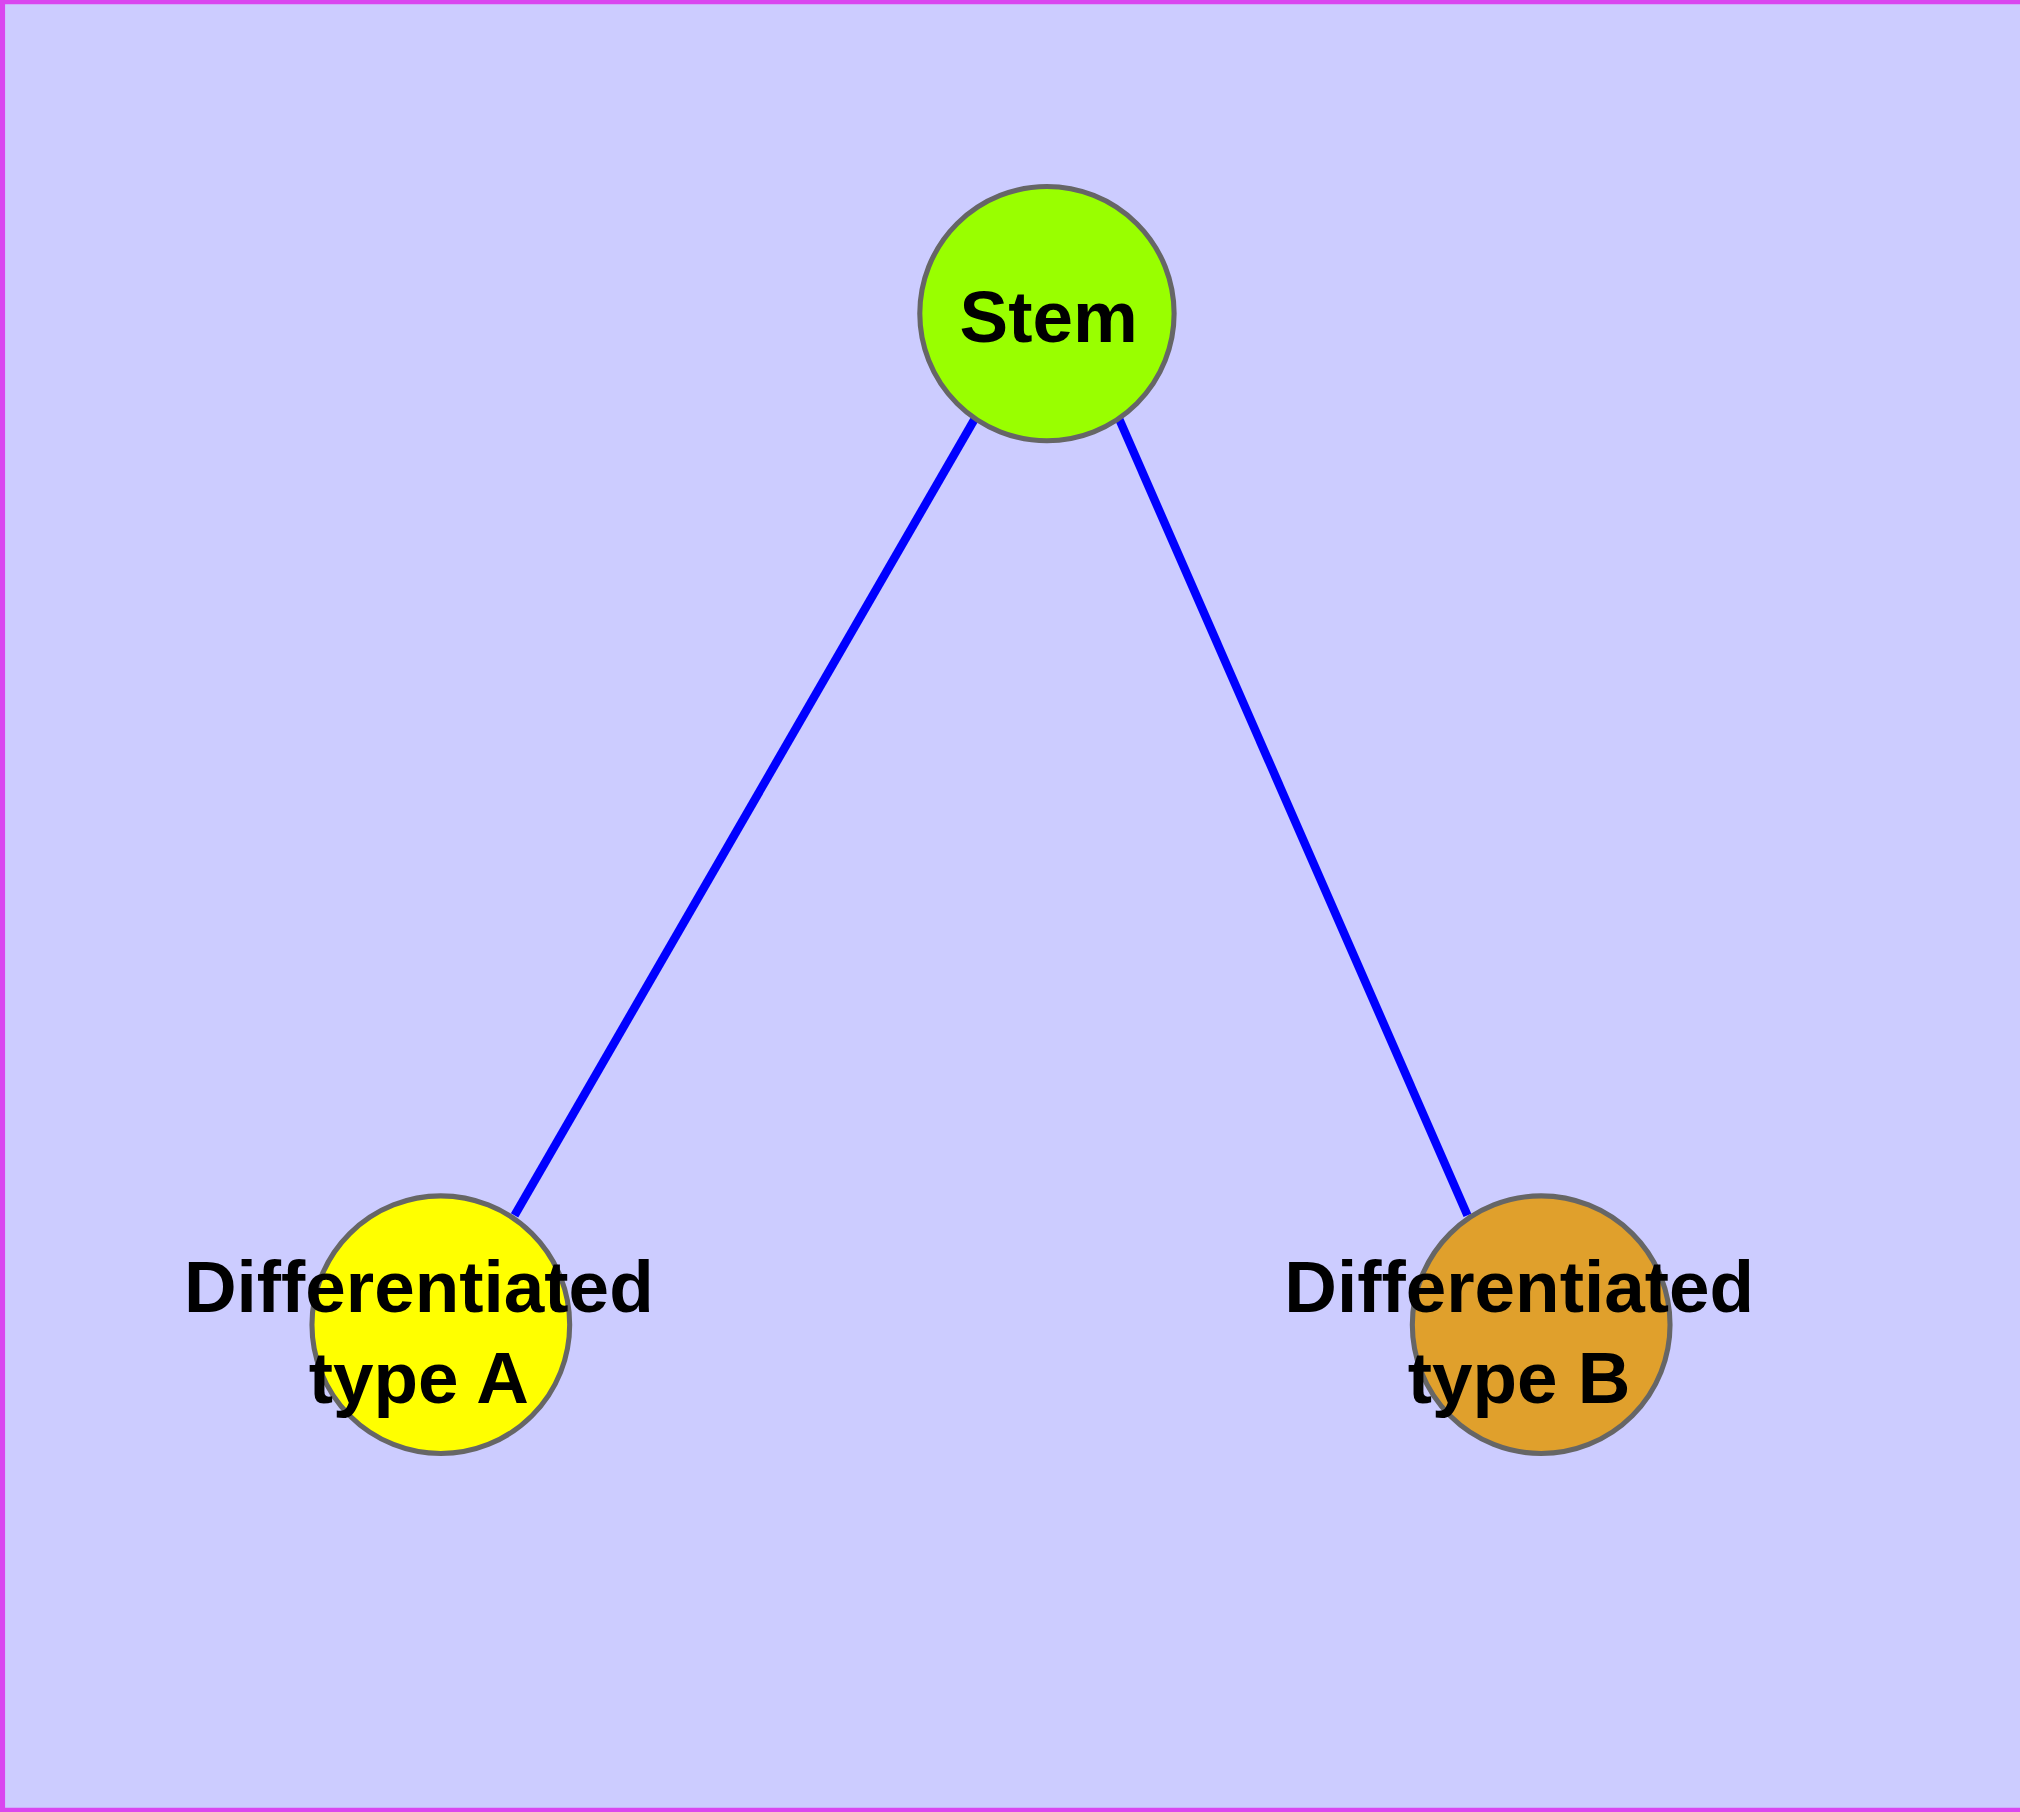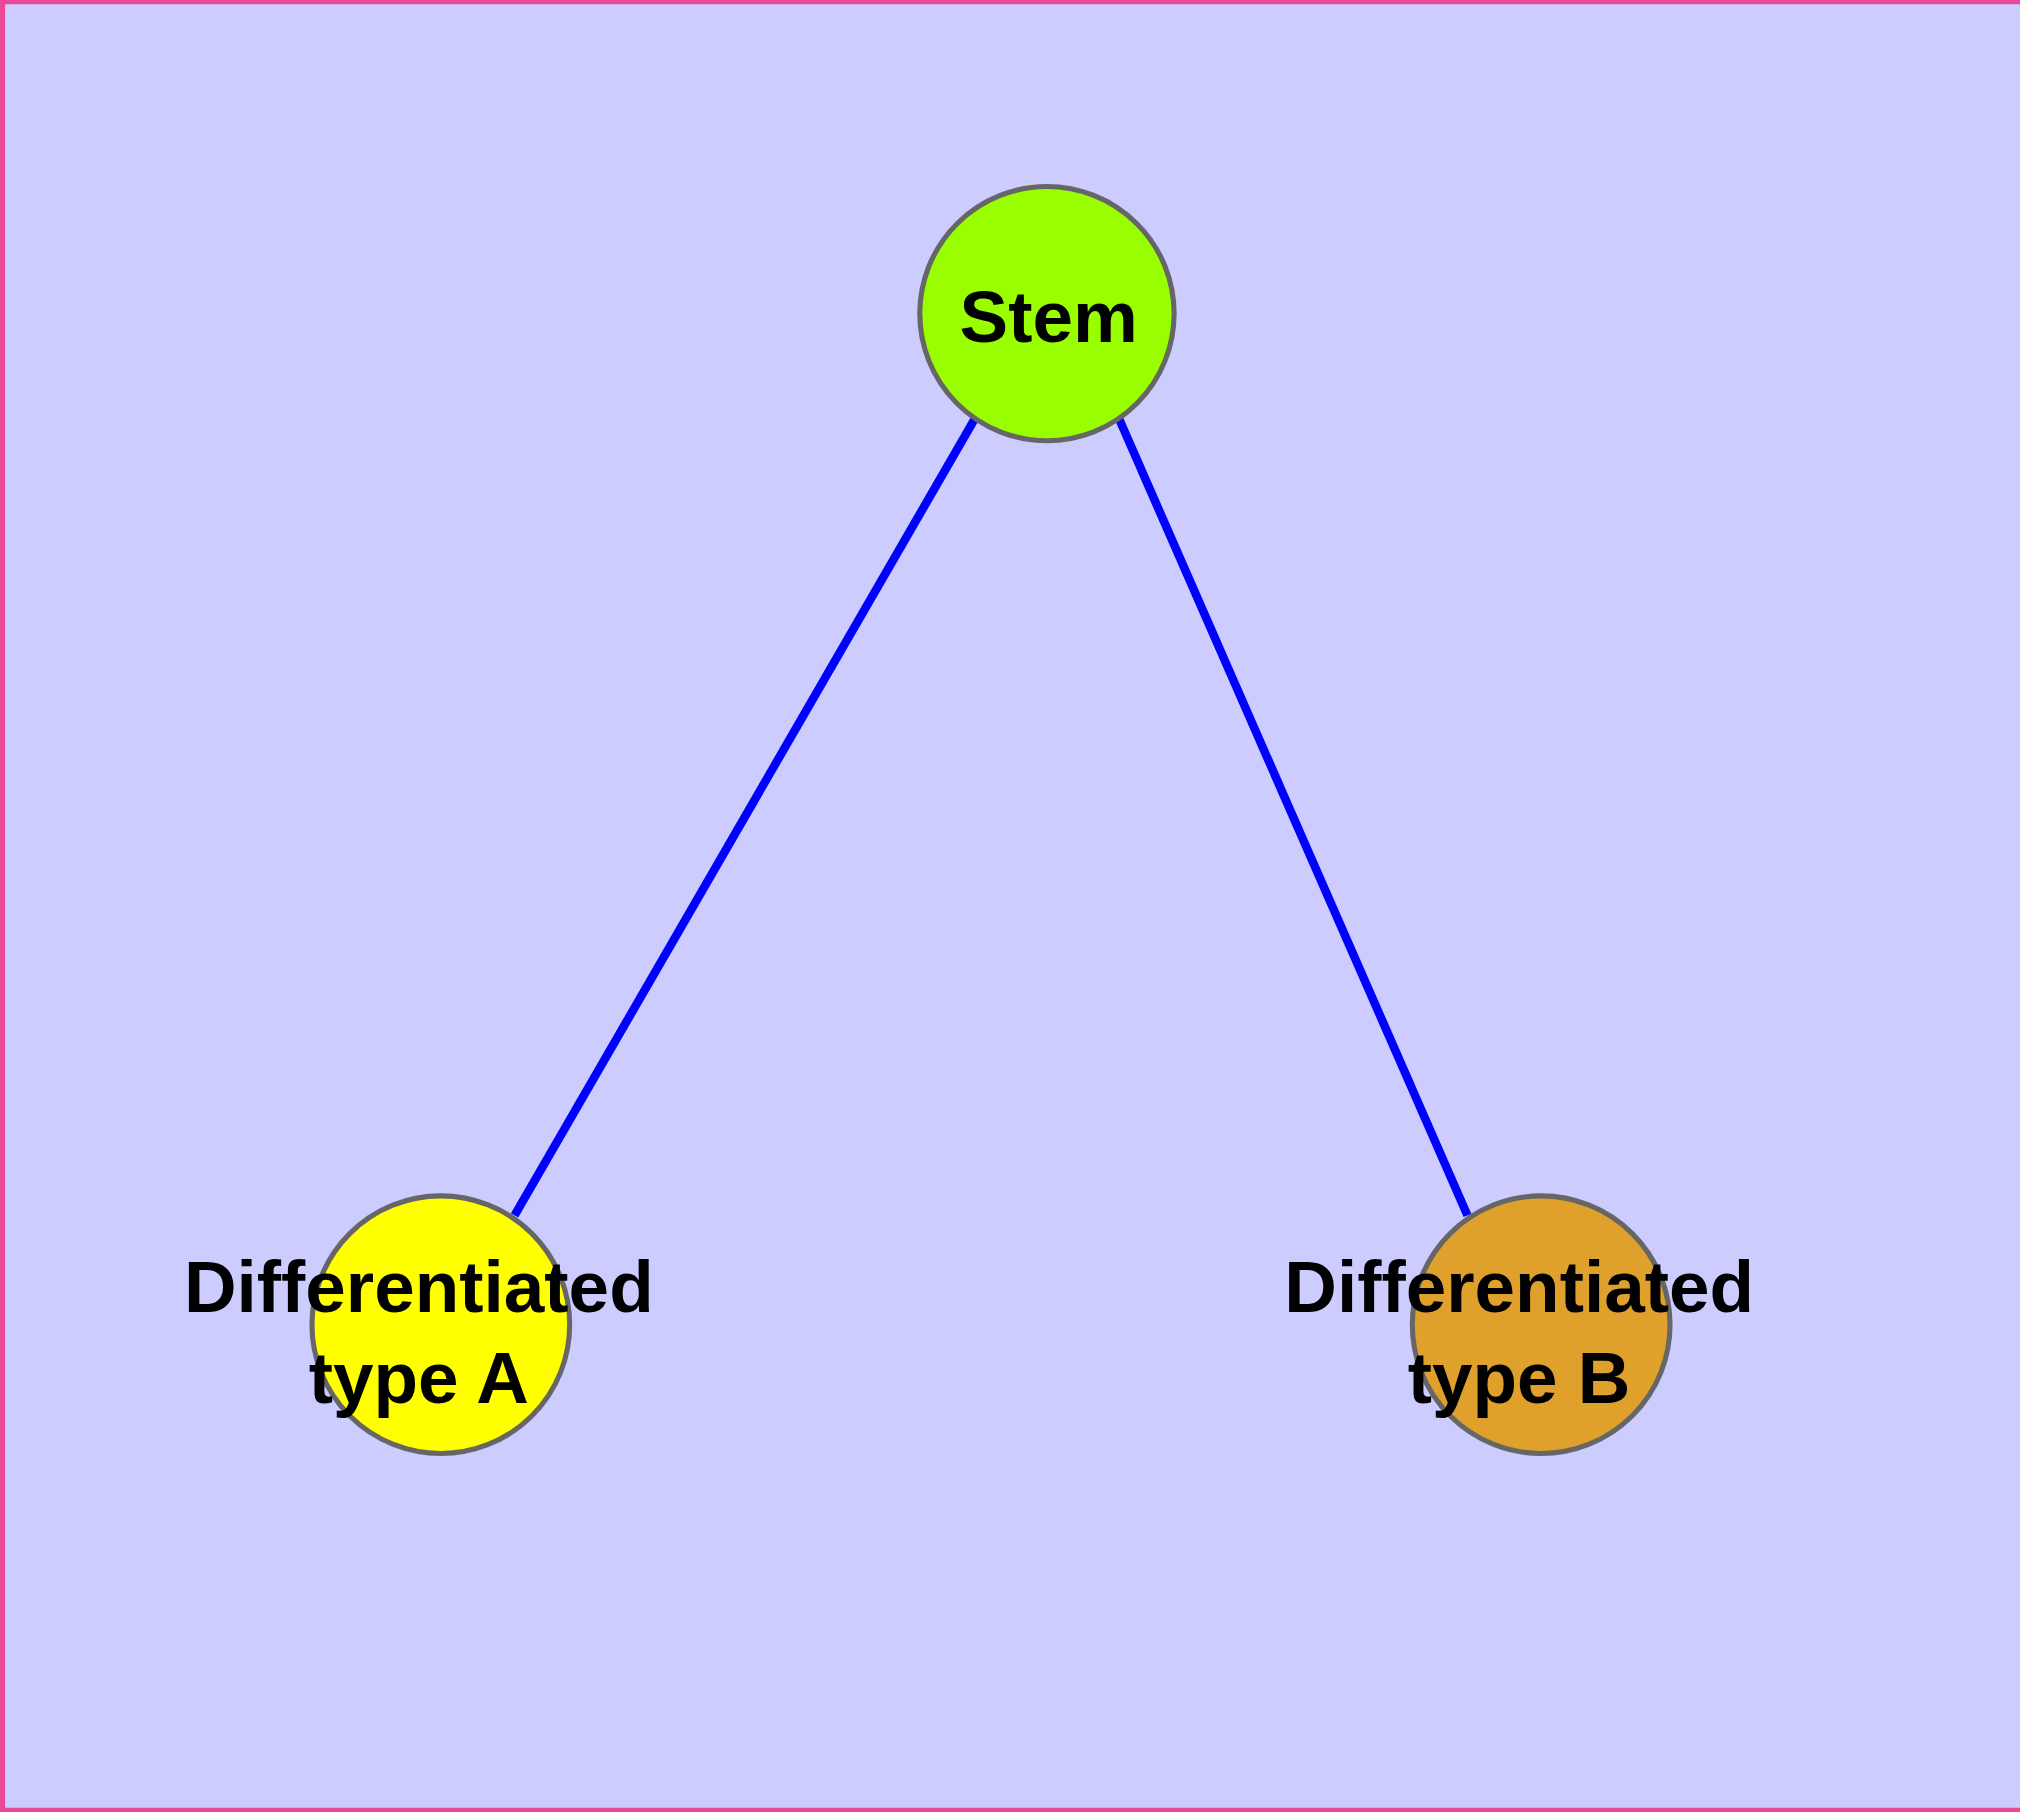--- a/index.html
+++ b/index.html
@@ -32,21 +32,21 @@
     font-family: "Liberation Sans", sans-serif;
     font-weight: bold;
     fill: #000000;
     text-anchor: middle;
     dominant-baseline: alphabetic;
   }
 </style>
 </head>
 <body style="width: 2021px; height: 1812px; background: rgb(255, 255, 255);">
 
-<div id="canvas-wrap" style="width: 2021px; height: 1812px; background: #ec4899;">
+<div id="canvas-wrap" style="width: 2021px; height: 1812px; background: #d946ef;">
   <svg id="graph-svg" viewBox="0 0 2384 2138" preserveAspectRatio="none" xmlns="http://www.w3.org/2000/svg" style="width: 2021px; height: 1812px;">
 
     <rect id="bg-rect" x="6" y="5" width="2378" height="2128" fill="#ccccff"></rect>
 
     <g>
       <line id="edge-0" stroke-linecap="butt" x1="1150" y1="494" x2="607" y2="1434" stroke="#0000ff" stroke-width="10"></line>
       <line id="edge-1" stroke-linecap="butt" x1="1320" y1="494" x2="1731" y2="1434" stroke="#0000ff" stroke-width="10"></line>
     </g>
 
     <g>

